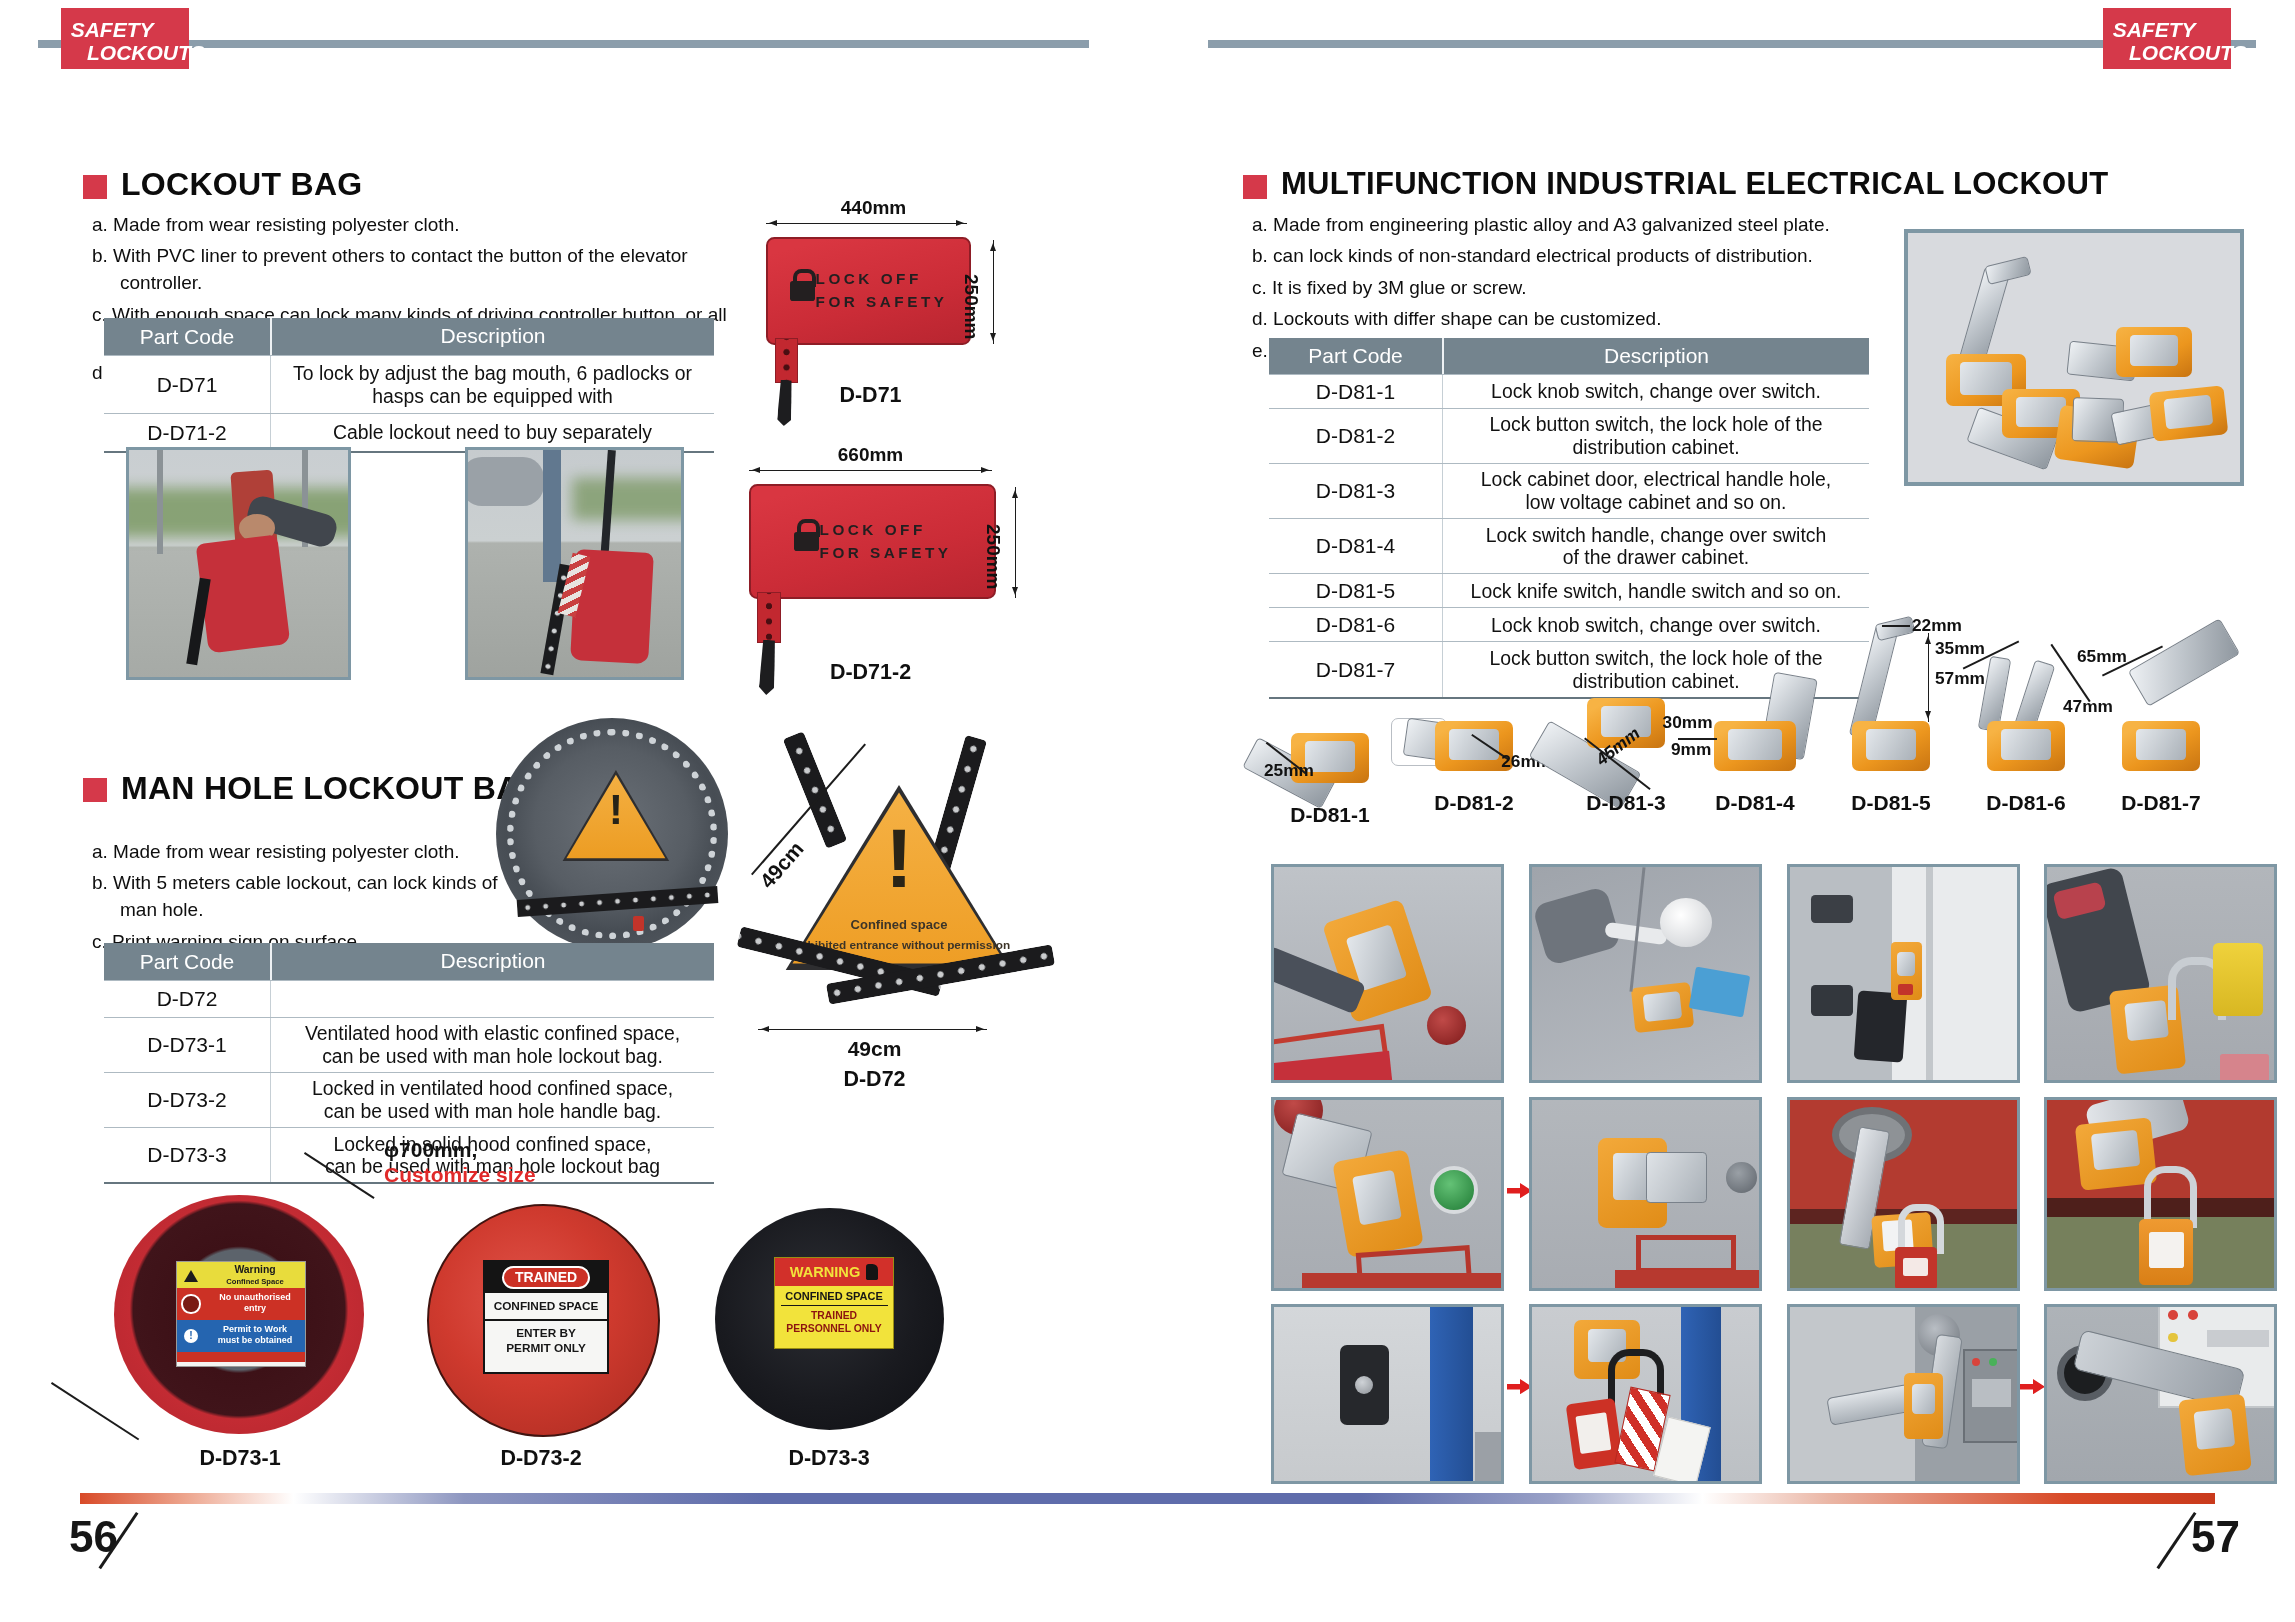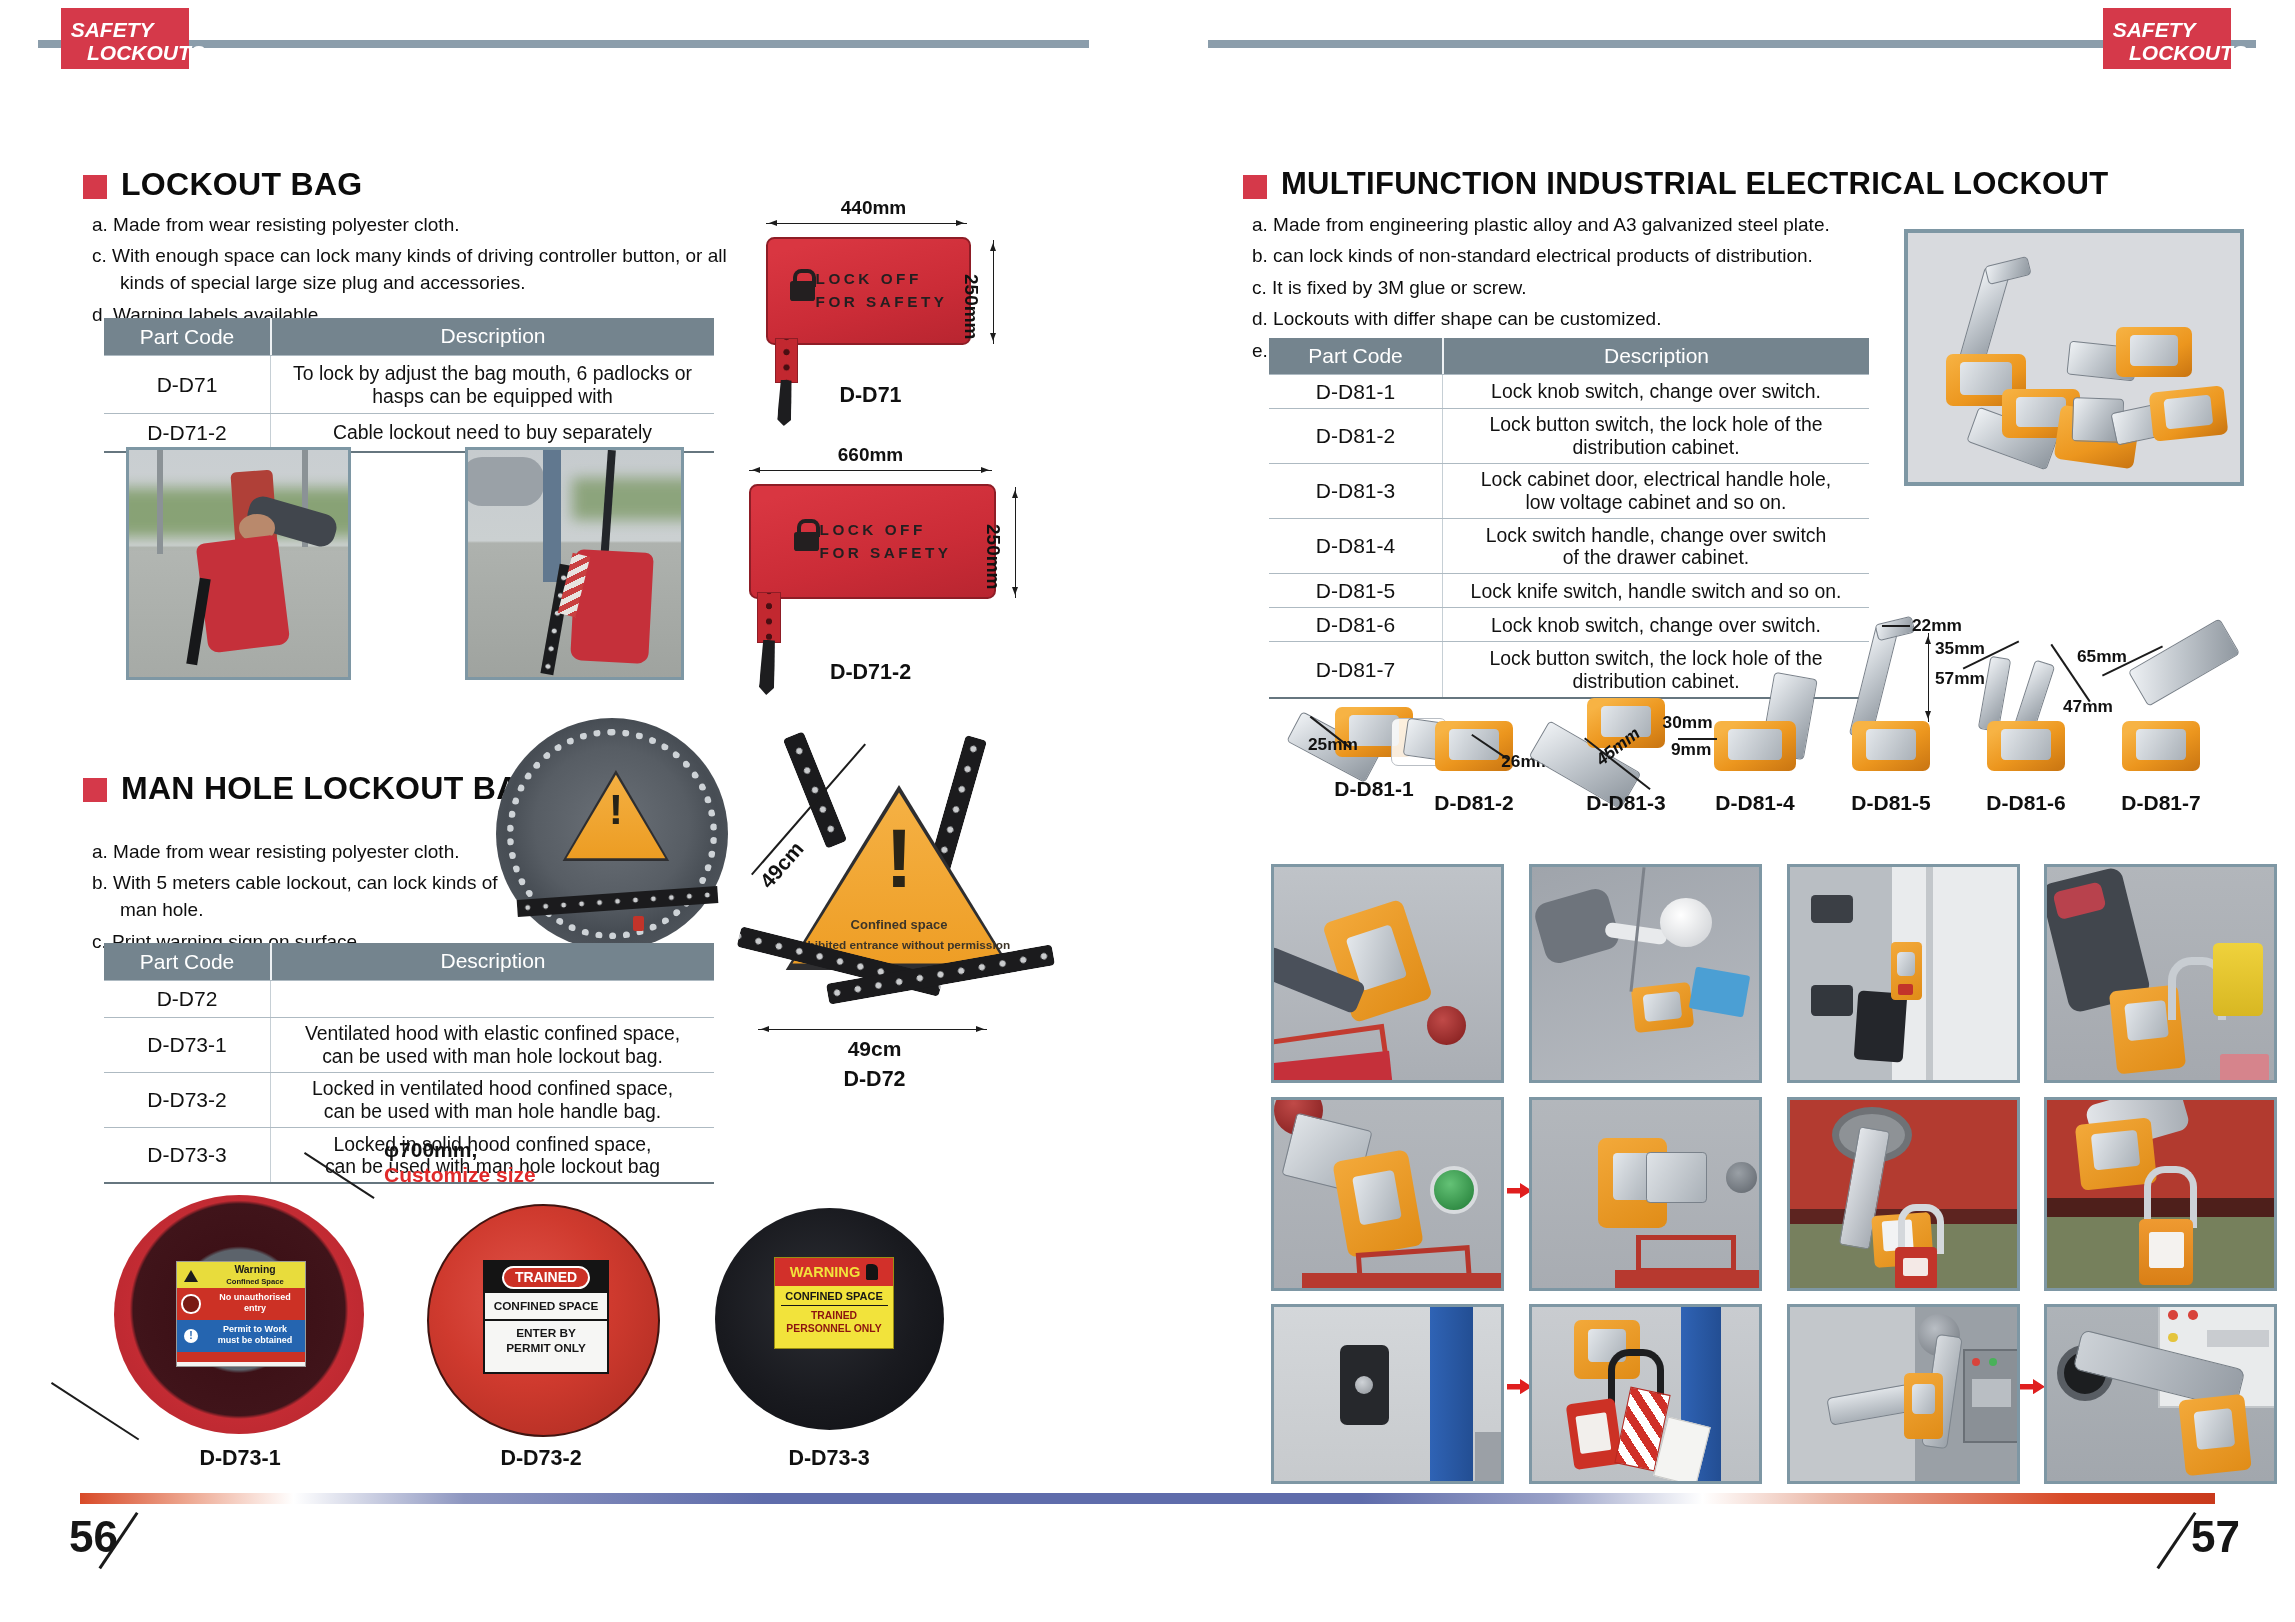--- a/index.html
+++ b/index.html
@@ -103,20 +103,21 @@
   <div class="banner" style="left:2103px;">
     <div class="l1">SAFETY</div>
     <div class="l2">LOCKOUTS</div>
   </div>
 
   <div class="sec-sq" style="left:83px;top:175px;"></div>
   <div class="sec-title" style="left:121px;top:166px;">LOCKOUT BAG</div>
 
   <div class="bullets" style="left:92px;top:212px;width:666px;">
     <div>a. Made from wear resisting polyester cloth.</div>
+    <div>b. With PVC liner to prevent others to contact the button of the elevator controller.</div>
     <div>c. With enough space can lock many kinds of driving controller button, or all kinds of special large size plug and accessories.</div>
     <div>d. Warning labels available.</div>
   </div>
 
   <div class="tbl" style="left:104px;top:318px;width:610px;">
     <div class="hd" style="height:37px;">
       <div class="c1">Part Code</div>
       <div class="c2" style="font-size:21px;">Description</div>
     </div>
     <div class="row" style="min-height:57px;">
@@ -382,21 +383,21 @@
       <div class="c1" style="width:173px;">D-D81-6</div>
       <div class="c2">Lock knob switch, change over switch.</div>
     </div>
     <div class="row" style="min-height:44px;">
       <div class="c1" style="width:173px;">D-D81-7</div>
       <div class="c2">Lock button switch, the lock hole of the
 distribution cabinet.</div>
     </div>
   </div>
 
-  <div class="prod" style="left:1257px;top:600px;margin-left:44px;">
+  <div class="prod" style="left:1257px;top:626px;">
     <div class="sil" style="left:-12.5px;bottom:37px;width:87px;height:32px;transform:rotate(28deg);"></div>
     <div class="pbase">
         <div class="pslot"></div>
       </div>
     <div class="tick" style="left:4.2px;bottom:68px;width:50px;height:2.1px;transform:rotate(38deg);"></div>
     <div class="pdim" style="left:7px;bottom:46px;">25mm</div>
     <div class="plabel">D-D81-1</div>
   </div>
 
   <div class="prod" style="left:1401px;top:614px;">

